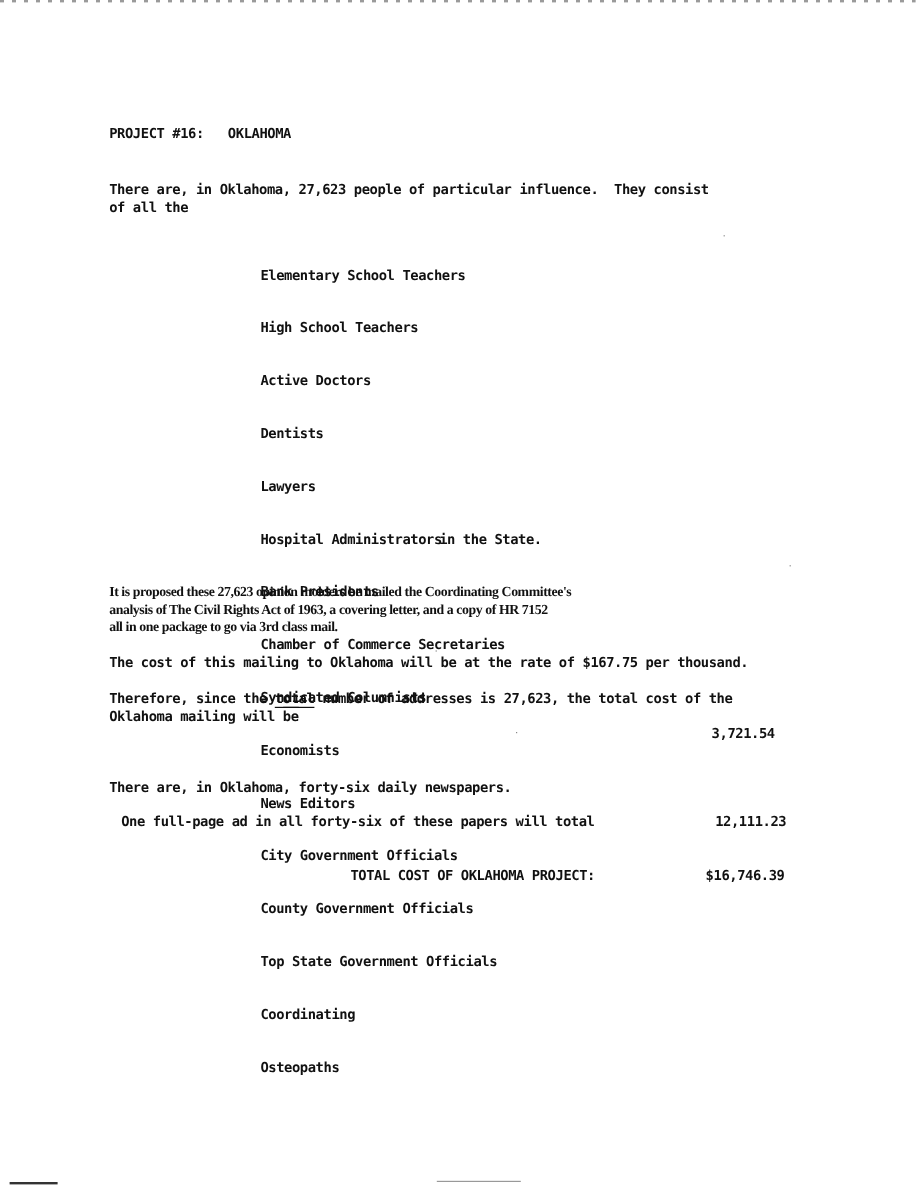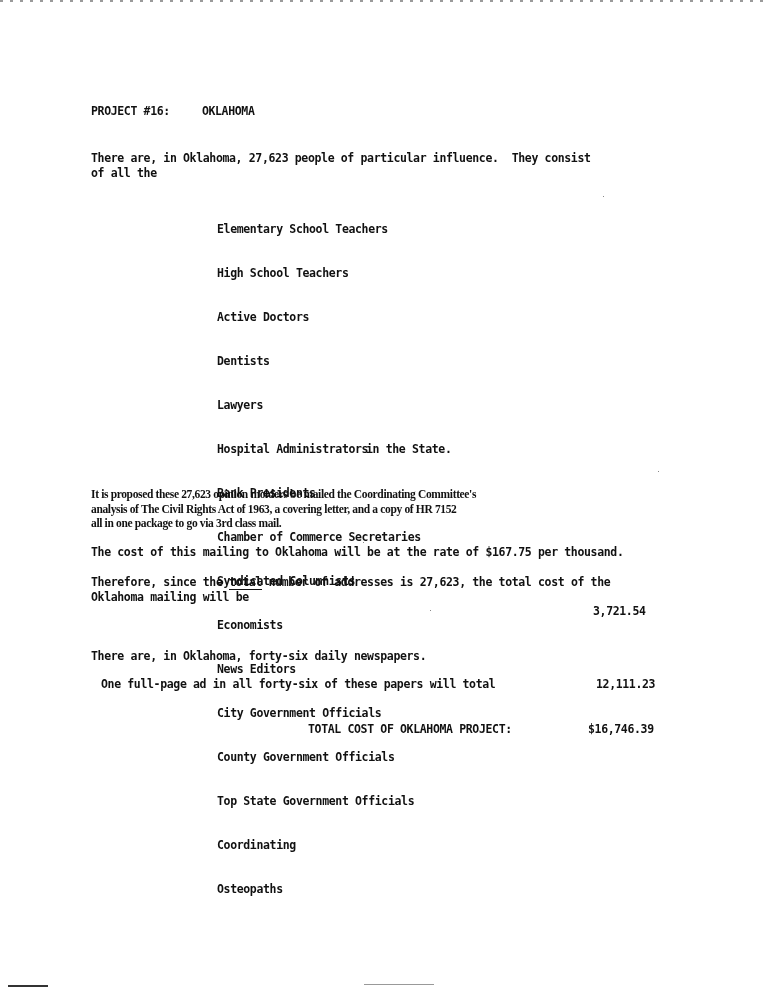--- a/index.html
+++ b/index.html
@@ -28,21 +28,21 @@
     }
     .tw {
       position: absolute;
       font-size: 11.5px;
       font-weight: bold;
       line-height: 14.6px;
       white-space: pre;
       letter-spacing: -0.35px;
     }
     .heading { left: 91px; top: 104px; }
-    .heading .state { margin-left: 32px; }
+    .heading .state { margin-left: 20px; }
     .intro { left: 91px; top: 151px; }
     .list {
       position: absolute;
       left: 217px; top: 193px;
       margin: 0; padding: 0;
       list-style: none;
       font-size: 11.5px;
       font-weight: bold;
       line-height: 14.65px;
       letter-spacing: -0.35px;
@@ -51,21 +51,21 @@
     .in-state { left: 366px; top: 442px; }
     .proposal { left: 91px; top: 487px; font-family: Liberation Serif, serif; }
     .rate { left: 91px; top: 545px; }
     .therefore { left: 91px; top: 575px; }
     .therefore .uline-total { border-bottom: 1px solid #111; }
     .therefore .oline-be { border-top: 1px solid #111; }
     .mail-amount { left: 593px; top: 604px; }
     .papers { left: 91px; top: 649px; }
     .ad-line { left: 101px; top: 677px; }
     .ad-amount { left: 596px; top: 677px; }
-    .total-label { left: 308px; top: 722px; }
+    .total-label { left: 292px; top: 722px; }
     .total-amount { left: 588px; top: 722px; }
     .foot-mark-left {
       position: absolute; left: 8px; top: 985px;
       width: 40px; height: 2px; background: #333;
     }
     .foot-mark-center {
       position: absolute; left: 364px; top: 984px;
       width: 70px; height: 1px; background: #999;
     }
     .speck { position: absolute; width: 1px; height: 1px; background: #888; }

